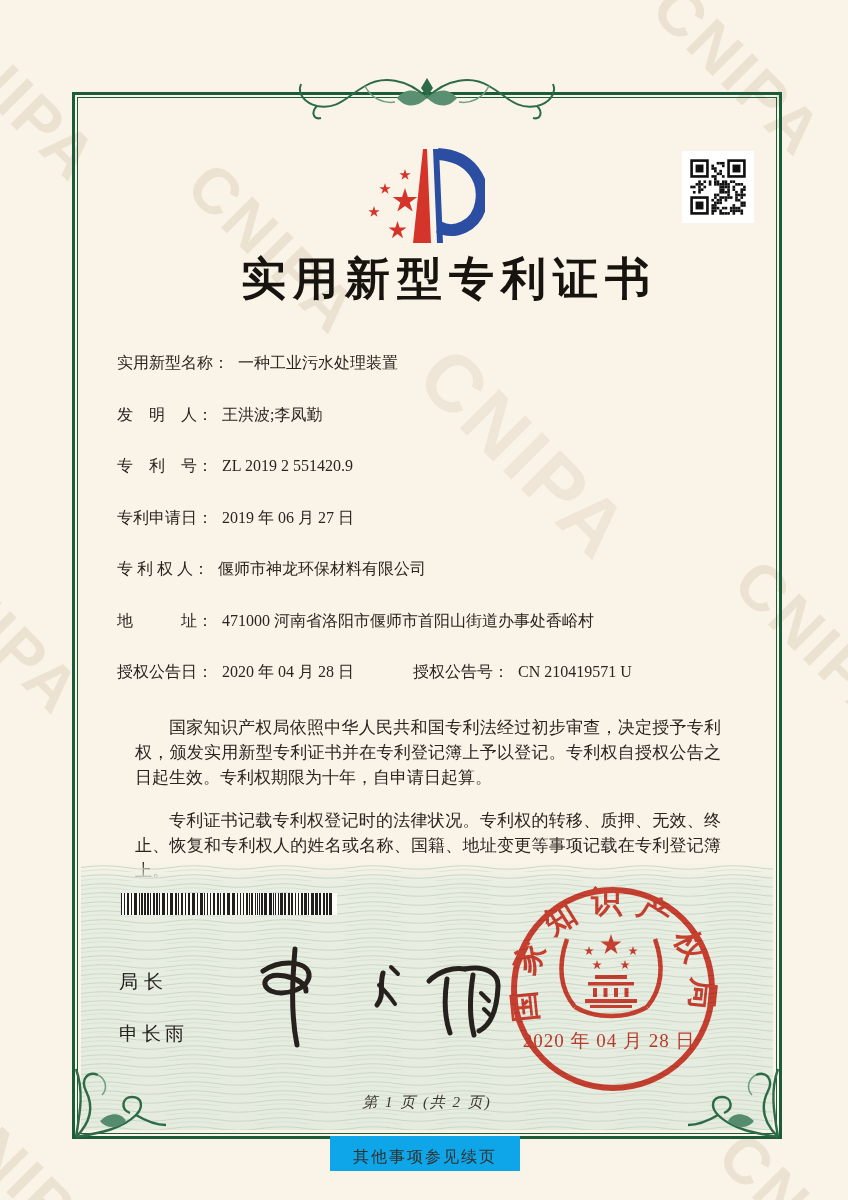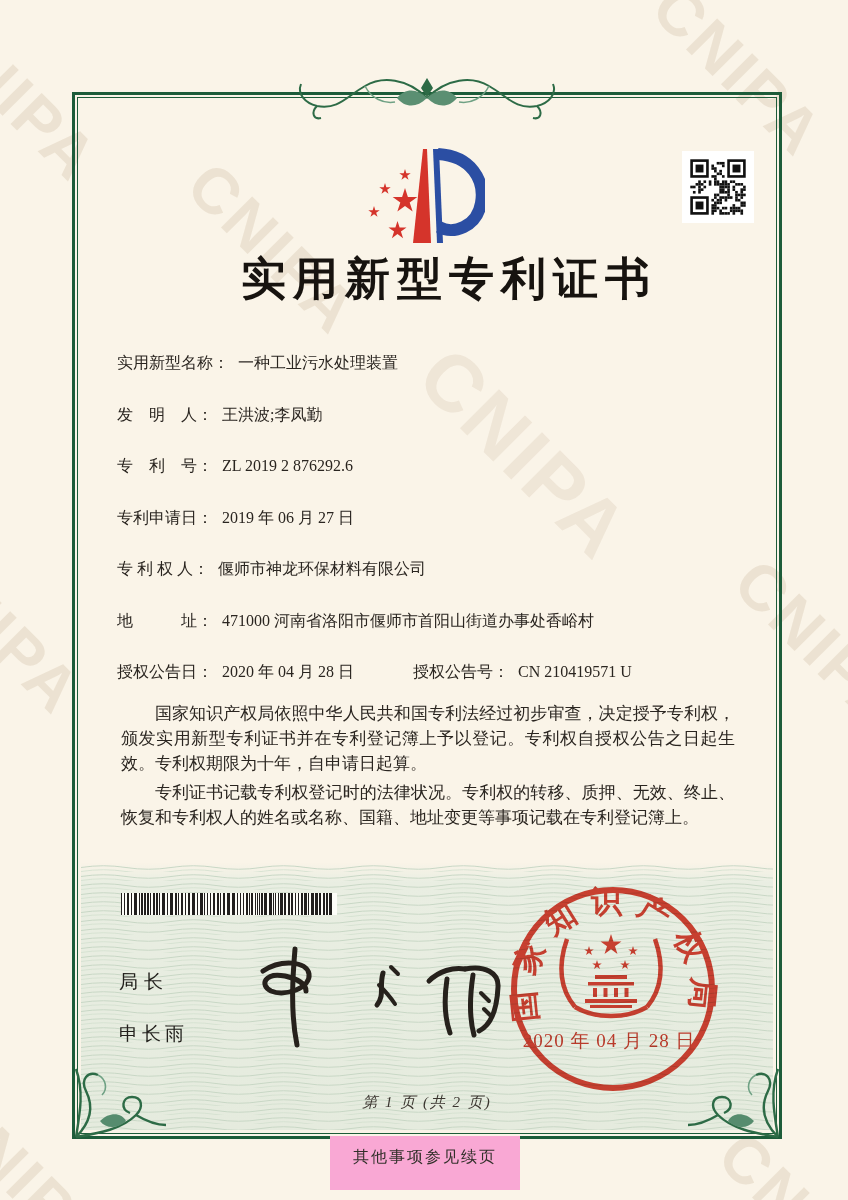--- a/index.html
+++ b/index.html
@@ -37,38 +37,38 @@
     position:absolute;left:0;right:0;top:154px;text-align:center;
     font-size:45px;font-weight:bold;letter-spacing:7px;color:#17130f;padding-left:44px;
   }
   .fields{position:absolute;left:42px;top:258px;width:625px;}
   .frow{position:absolute;left:0;width:100%;font-size:16px;white-space:nowrap;}
   .frow .lab{color:#2a2520;}
   .frow .val{margin-left:9px;color:#2a2520;}
   .pair2{position:absolute;left:296px;top:0;}
   .paras{position:absolute;left:42px;top:602px;width:622px;}
   .paras p{
-    margin:4px;font-size:17px;line-height:25px;text-align:justify;
+    margin:18px;font-size:17px;line-height:25px;text-align:justify;
     text-indent:34px;color:#2a2520;
   }
   
   .waves{position:absolute;left:6px;right:6px;top:768px;bottom:6px;z-index:1;
     background:linear-gradient(180deg, rgba(233,238,226,0) 0%, #e9eee2 7%, #e5ebde 100%);}
   .waves svg{position:absolute;inset:0;width:100%;height:100%;}
   .barcode{position:absolute;left:46px;top:798px;width:216px;height:22px;background:#fdfdf8;font-size:0;z-index:2;}
   .barcode i{display:inline-block;height:100%;}
   .sig-title{position:absolute;left:44px;top:874px;font-size:19px;letter-spacing:6px;z-index:2;color:#22201c;}
   .sig-name{position:absolute;left:44px;top:914px;font-size:19px;letter-spacing:4px;z-index:2;color:#22201c;margin-top:12px;}
   .signature{position:absolute;left:158px;top:846px;width:292px;height:112px;z-index:3;}
   .seal{position:absolute;left:428px;top:786px;width:218px;height:218px;z-index:4;opacity:.95;mix-blend-mode:multiply;}
   .page-footer{position:absolute;left:0;right:0;top:998px;text-align:center;font-size:15px;letter-spacing:2px;color:#3a352f;z-index:2;font-style:italic;}
   
   .continuation{
-    position:absolute;left:330px;top:1136px;width:190px;height:54px;z-index:2;
-    background:#f9a8d4;text-align:center;line-height:42px;font-size:16px;letter-spacing:2px;color:#33302b;
+    position:absolute;left:330px;top:1136px;width:190px;height:35px;z-index:2;
+    background:#0ea5e9;text-align:center;line-height:42px;font-size:16px;letter-spacing:2px;color:#33302b;
   }
   .hiddefs{position:absolute;width:0;height:0;overflow:hidden;}
 </style>
 </head>
 <body>
 
 <svg class="hiddefs" aria-hidden="true">
   <defs>
     <symbol id="star" viewBox="-10 -10 20 20">
       <path d="M0,-10 L2.23,-3.07 L9.51,-3.09 L3.61,1.17 L5.88,8.09 L0,3.8 L-5.88,8.09 L-3.61,1.17 L-9.51,-3.09 L-2.23,-3.07 Z"></path>
@@ -284,21 +284,21 @@
   <div class="title">实用新型专利证书</div>
 
   <div class="fields">
     <div class="frow" style="top:0">
       <span class="lab">实用新型名称：</span><span class="val">一种工业污水处理装置</span>
     </div>
     <div class="frow" style="top:52px">
       <span class="lab">发　明　人：</span><span class="val">王洪波;李凤勤</span>
     </div>
     <div class="frow" style="top:103px">
-      <span class="lab">专　利　号：</span><span class="val">ZL 2019 2 876292.6</span>
+      <span class="lab">专　利　号：</span><span class="val">ZL 2019 2 551420.9</span>
     </div>
     <div class="frow" style="top:155px">
       <span class="lab">专利申请日：</span><span class="val">2019 年 06 月 27 日</span>
     </div>
     <div class="frow" style="top:206px">
       <span class="lab">专 利 权 人：</span><span class="val">偃师市神龙环保材料有限公司</span>
     </div>
     <div class="frow" style="top:258px">
       <span class="lab">地　　　址：</span><span class="val">471000 河南省洛阳市偃师市首阳山街道办事处香峪村</span>
     </div>

